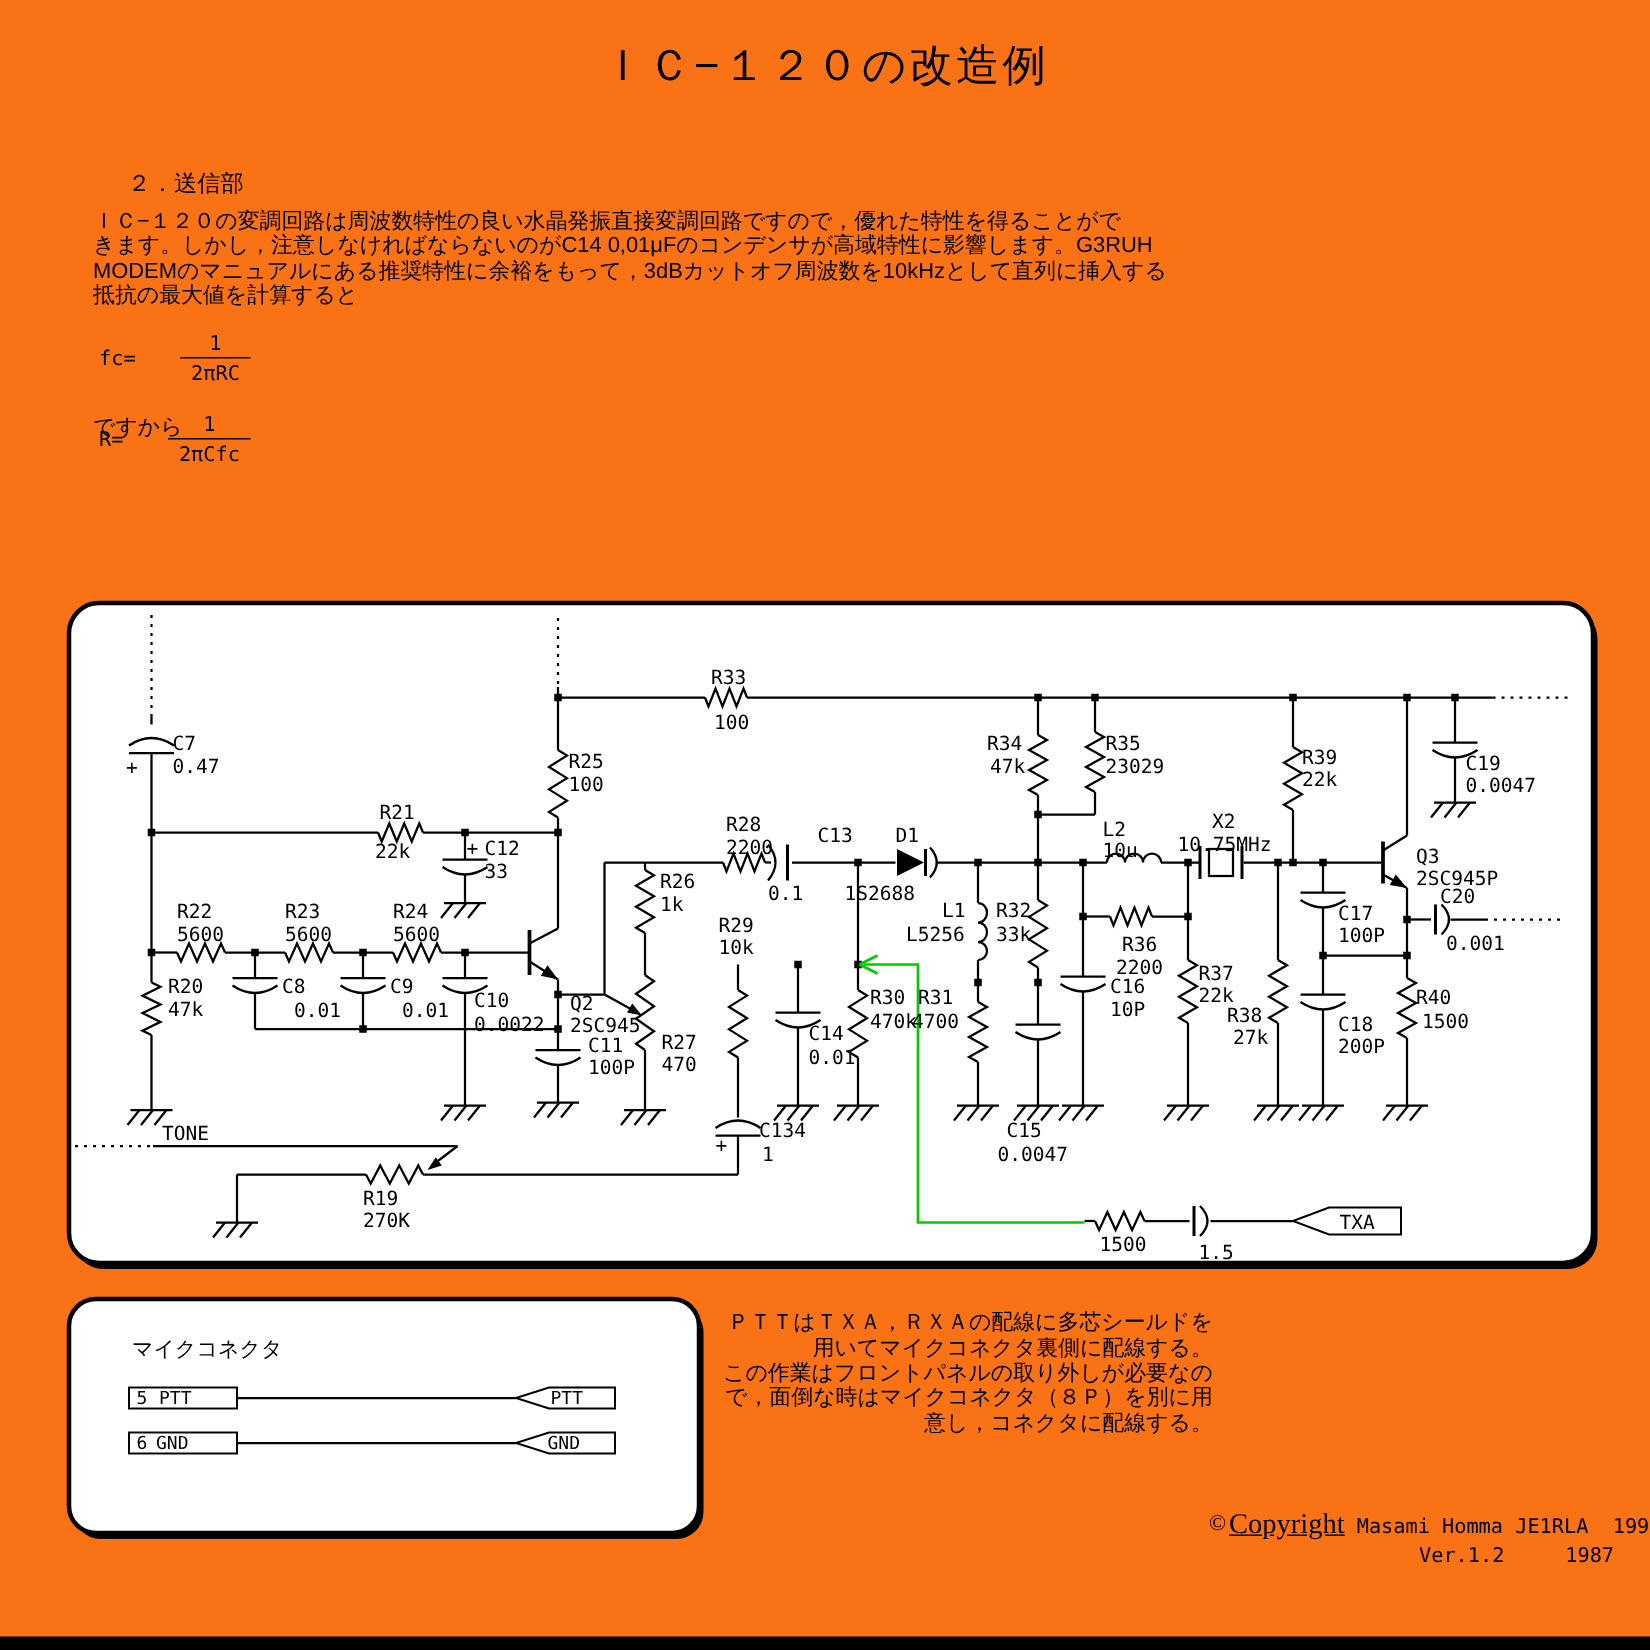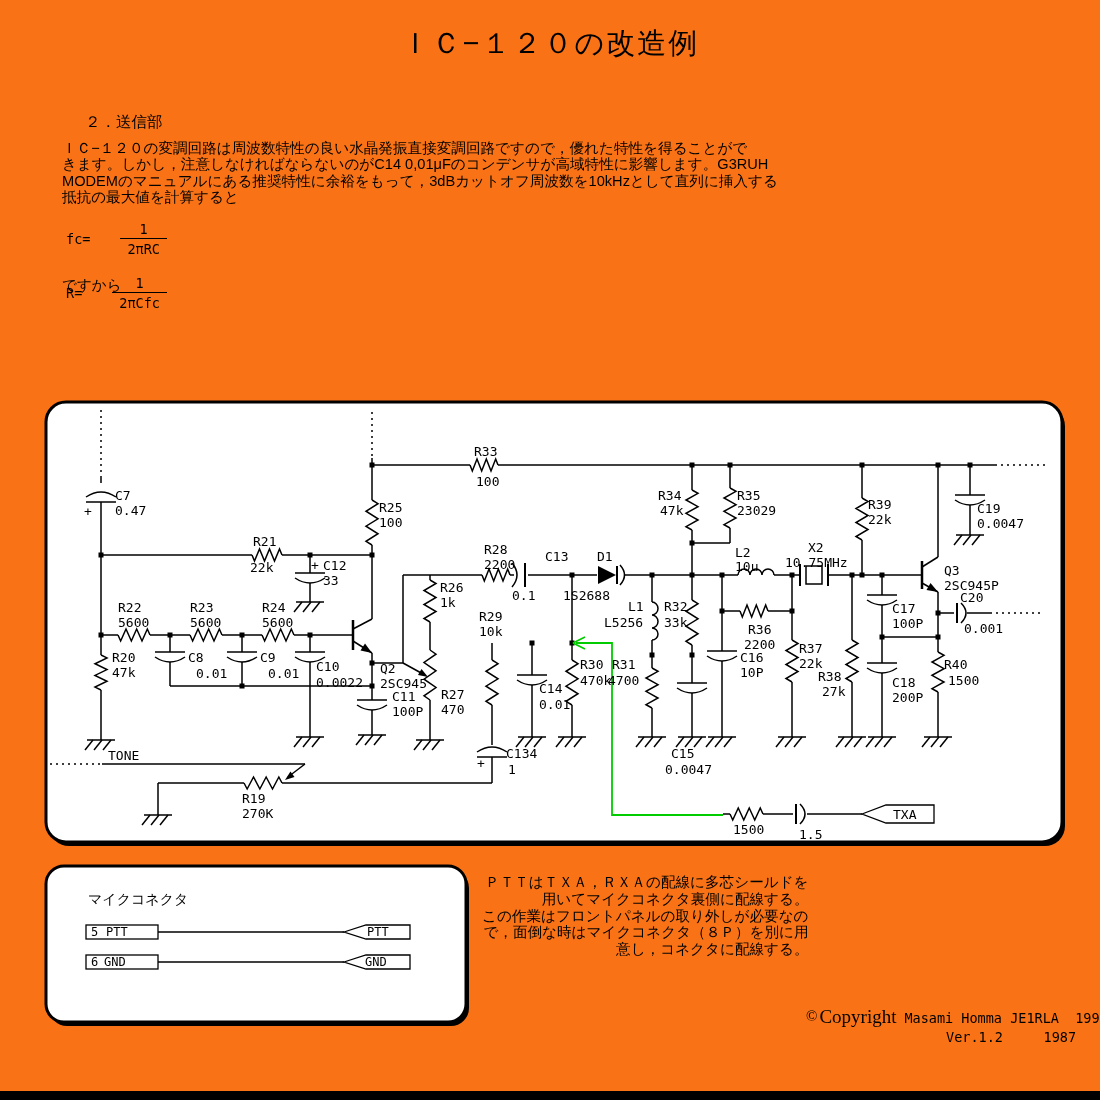--- a/index.html
+++ b/index.html
@@ -15,21 +15,21 @@
   .note{left:482px;top:874px;line-height:16.8px;text-align:right;}
   .formula{position:absolute;display:flex;align-items:center;
            font:13.5px "DejaVu Sans Mono",monospace;gap:28px;}
   .f1{left:66px;top:221px;}
   .f2{left:66px;top:275px;}
   .frac{display:inline-flex;flex-direction:column;align-items:center;margin-left:2px;}
   .frac .n{padding:0 4px 1px 4px;}
   .frac .d{border-top:1.5px solid #000;padding:2px 7px 0 7px;}
   .copyright{position:absolute;left:806px;top:1006px;white-space:pre;}
   .csym{font:15px "Liberation Serif",serif;vertical-align:2px;}
-  .cword{font:19px "Liberation Serif",serif;margin:16px 8px 0 2px;}
+  .cword{font:19px "Liberation Serif",serif;margin:16px 8px 0 2px;text-decoration:underline;}
   .ccredit{font:13.5px "DejaVu Sans Mono",monospace;}
   .version{position:absolute;left:946px;top:1029px;white-space:pre;
            font:13.5px "DejaVu Sans Mono",monospace;}
   .bottombar{position:absolute;left:0;right:0;top:1091px;height:9px;background:#000;}
   svg{position:absolute;left:0;top:0;}
   .slab{font:13px "DejaVu Sans Mono",monospace;fill:#000;}
   .slab.sm{font-size:12px;}
   .slab.jp{font:14px "Liberation Sans","DejaVu Sans",sans-serif;}
 </style>
 </head>

